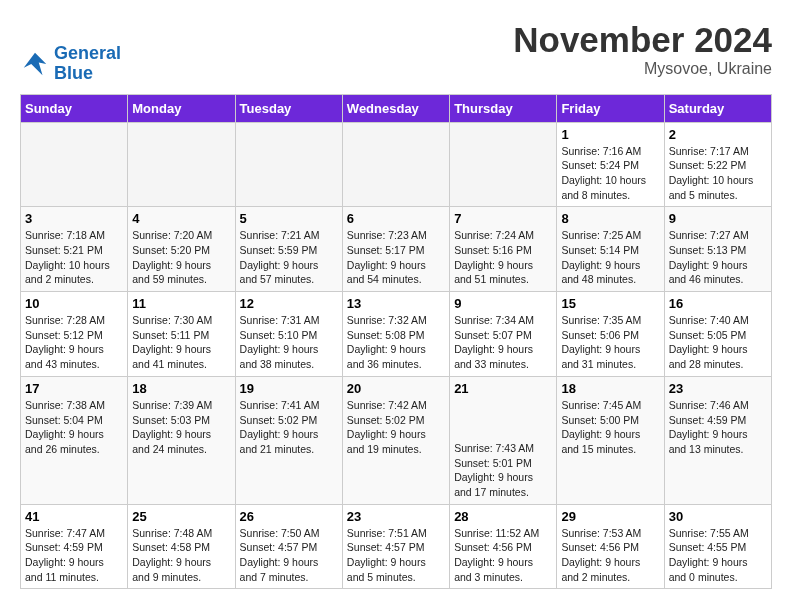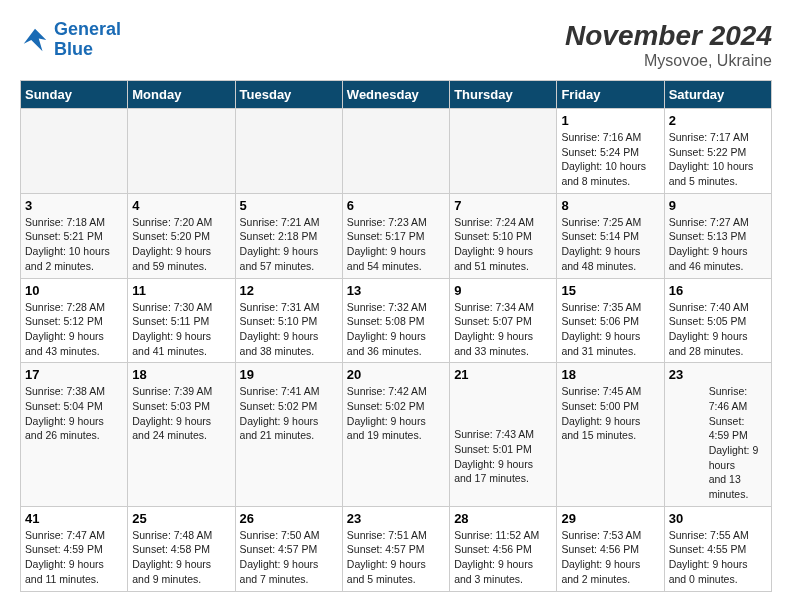--- a/index.html
+++ b/index.html
@@ -13,53 +13,53 @@
     .header-area {
       display: flex;
       justify-content: space-between;
       align-items: flex-start;
       margin-bottom: 10px;
     }
     .logo {
       display: flex;
       align-items: center;
       gap: 4px;
+      margin-top: 24px;
     }
     .logo-text {
       font-size: 18px;
       font-weight: bold;
       color: #333;
       line-height: 1.1;
     }
     .logo-text span {
       color: #1a6bb5;
     }
     .logo-bird {
       width: 30px;
       height: 30px;
     }
     .title-area {
       text-align: right;
     }
     .month-title {
-      font-size: 28px;
+      font-size: 35px;
       font-weight: bold;
       color: #333;
-      font-style: italic;
     }
     .location {
       font-size: 16px;
       color: #555;
     }
     .calendar {
       width: 100%;
       border-collapse: collapse;
     }
     .calendar th {
-      background-color: #0c4a6e;
+      background-color: #6d28d9;
       color: white;
       font-size: 13px;
       padding: 6px 4px;
       text-align: left;
       border: 1px solid #ccc;
     }
     .calendar td {
       border: 1px solid #ccc;
       vertical-align: top;
       padding: 4px;
@@ -150,35 +150,35 @@
         <td>
           <span class="day-number">4</span>
           <div class="day-info" style="white-space: pre-line;">Sunrise: 7:20 AM
 Sunset: 5:20 PM
 Daylight: 9 hours
 and 59 minutes.</div>
         </td>
         <td>
           <span class="day-number">5</span>
           <div class="day-info" style="white-space: pre-line;">Sunrise: 7:21 AM
-Sunset: 2:18 PM
+Sunset: 5:59 PM
 Daylight: 9 hours
 and 57 minutes.</div>
         </td>
         <td>
           <span class="day-number">6</span>
           <div class="day-info" style="white-space: pre-line;">Sunrise: 7:23 AM
 Sunset: 5:17 PM
 Daylight: 9 hours
 and 54 minutes.</div>
         </td>
         <td>
           <span class="day-number">7</span>
           <div class="day-info" style="white-space: pre-line;">Sunrise: 7:24 AM
-Sunset: 5:10 PM
+Sunset: 5:16 PM
 Daylight: 9 hours
 and 51 minutes.</div>
         </td>
         <td>
           <span class="day-number">8</span>
           <div class="day-info" style="white-space: pre-line;">Sunrise: 7:25 AM
 Sunset: 5:14 PM
 Daylight: 9 hours
 and 48 minutes.</div>
         </td>
@@ -279,21 +279,21 @@
         </td>
         <td>
           <span class="day-number">18</span>
           <div class="day-info" style="white-space: pre-line;">Sunrise: 7:45 AM
 Sunset: 5:00 PM
 Daylight: 9 hours
 and 15 minutes.</div>
         </td>
         <td>
           <span class="day-number">23</span>
-          <div class="day-info" style="white-space: pre-line; margin-left: 40px;">Sunrise: 7:46 AM
+          <div class="day-info" style="white-space: pre-line;">Sunrise: 7:46 AM
 Sunset: 4:59 PM
 Daylight: 9 hours
 and 13 minutes.</div>
         </td>
       </tr>
       <tr>
         <td>
           <span class="day-number">41</span>
           <div class="day-info" style="white-space: pre-line;">Sunrise: 7:47 AM
 Sunset: 4:59 PM

